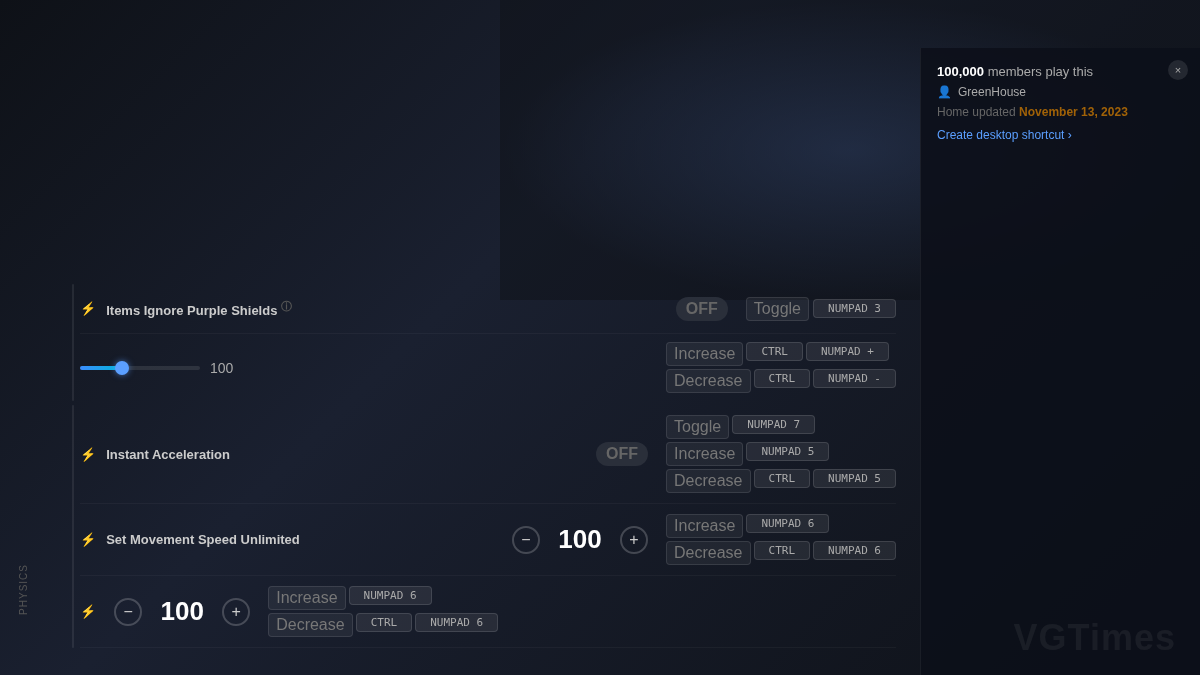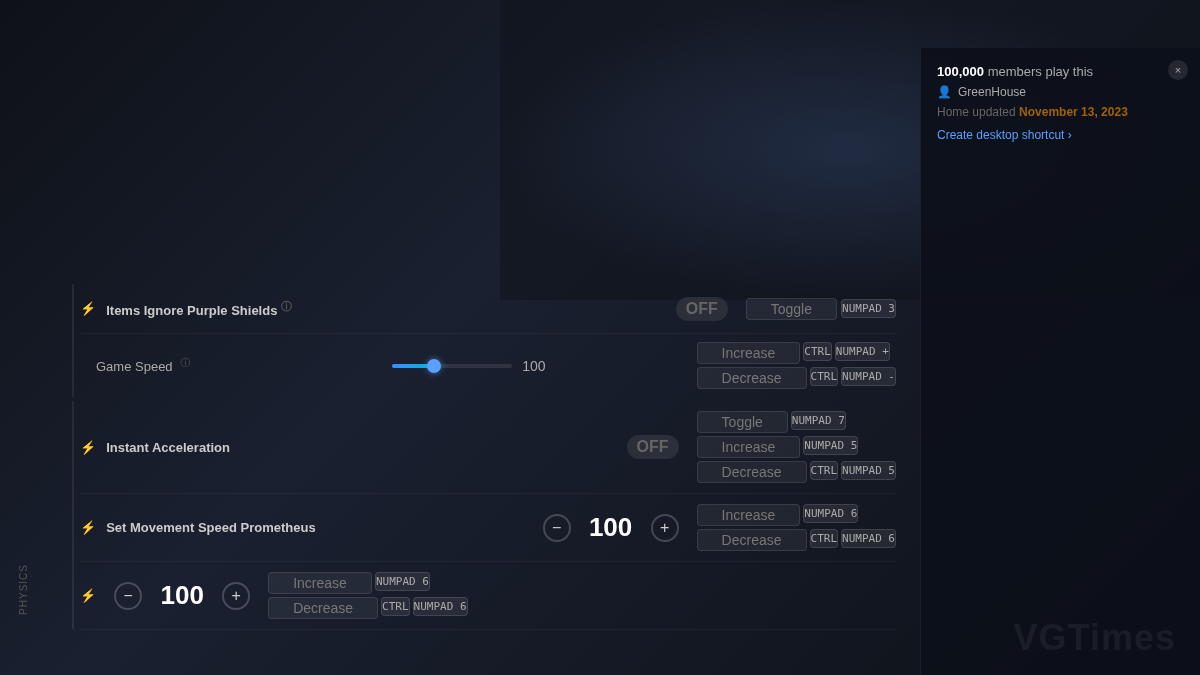--- a/index.html
+++ b/index.html
@@ -420,32 +420,32 @@
     }
     .key-row {
       display: flex;
       align-items: flex-start;
       gap: 3px;
     }
     .kbd {
       background: rgba(255,255,255,0.08);
       border: 1px solid rgba(255,255,255,0.12);
       border-radius: 4px;
-      padding: 2px 0;
+      padding: 2px 14px;
       font-size: 11px;
       color: #aaa;
       font-family: monospace;
       white-space: nowrap;
     }
     .kbd-label {
       background: rgba(255,255,255,0.06);
       border: 1px solid rgba(255,255,255,0.1);
       border-radius: 4px;
-      padding: 2px 24px;
-      font-size: 14px;
+      padding: 2px 7px;
+      font-size: 16px;
       color: #777;
     }
 
     
     .stepper {
       display: flex;
       align-items: center;
       gap: 10px;
       margin-left: 8px;
     }
@@ -693,23 +693,20 @@
               <sup class="mod-info-icon">ⓘ</sup>
             </span>
             <div class="mod-toggle off">OFF</div>
             <div class="key-shortcuts">
               <span class="kbd-label">Toggle</span>
               <span class="kbd">NUMPAD 3</span>
             </div>
           </div>
 
           <div class="game-speed-row">
-            <span class="game-speed-name">Game Speed
-              <sup class="info-i">ⓘ</sup>
-            </span>
             <div class="slider-container">
               <div class="slider-track">
                 <div class="slider-fill"></div>
                 <div class="slider-thumb"></div>
               </div>
               <span class="slider-value">100</span>
             </div>
             <div class="key-shortcuts-col" style="margin-left:8px;">
               <div class="key-row">
                 <span class="kbd-label">Increase</span>
@@ -744,21 +741,21 @@
               <div class="key-row">
                 <span class="kbd-label">Decrease</span>
                 <span class="kbd">CTRL</span>
                 <span class="kbd">NUMPAD 5</span>
               </div>
             </div>
           </div>
 
           <div class="mod-row">
             <span class="mod-lightning">⚡</span>
-            <span class="mod-name">Set Movement Speed Prometheus</span>
+            <span class="mod-name">Set Movement Speed Unlimited</span>
             <div class="stepper">
               <div class="stepper-btn">−</div>
               <span class="stepper-value">100</span>
               <div class="stepper-btn">+</div>
             </div>
             <div class="key-shortcuts-col" style="margin-left:8px;">
               <div class="key-row">
                 <span class="kbd-label">Increase</span>
                 <span class="kbd">NUMPAD 6</span>
               </div>

